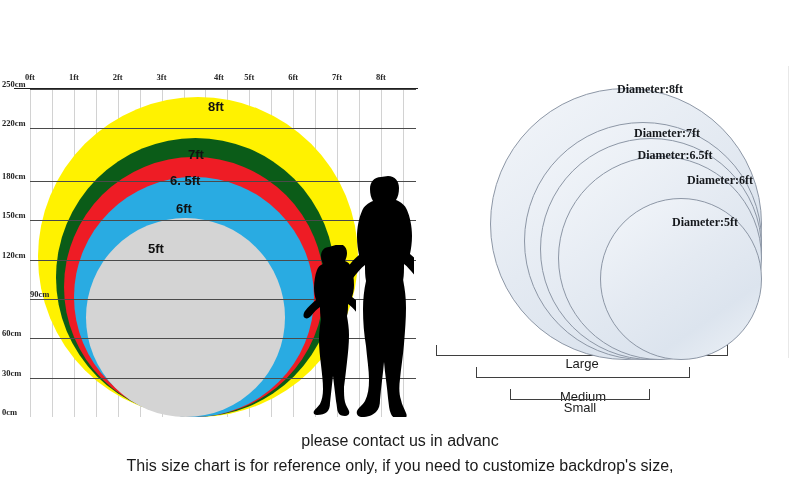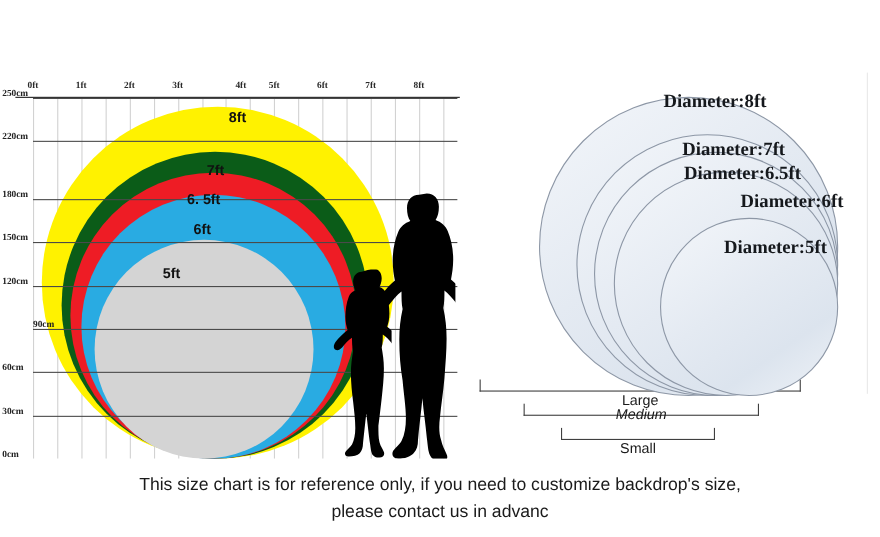--- a/index.html
+++ b/index.html
@@ -77,21 +77,21 @@
   #right-panel{position:absolute;left:432px;top:60px;width:360px;height:300px;}
   .disc{
     position:absolute;border-radius:50%;
     background:linear-gradient(145deg,#f3f6fa 0%,#e4eaf2 45%,#dce4ee 72%,#eef2f7 100%);
     border:1.4px solid #8d97a6;
     box-sizing:border-box;
   }
   .disc-label{
     position:absolute;
     font-family:"Liberation Serif",serif;
-    font-size:17px;font-weight:bold;color:#15181c;
+    font-size:12px;font-weight:bold;color:#15181c;
     white-space:nowrap;
     z-index:30;
     transform:translateX(-50%);
   }
 
   
   #brackets{position:absolute;left:432px;top:345px;width:360px;height:80px;}
   .bracket{
     position:absolute;height:11px;
     border:1.4px solid #3f3f3f;
@@ -235,25 +235,25 @@
         <div class="disc-label" style="left: 243px; top: 88px;">Diameter:6.5ft</div>
         <div class="disc-label" style="left: 252px; top: 113px; margin-left: 36px;">Diameter:6ft</div>
         <div class="disc-label" style="left: 273px; top: 155px;">Diameter:5ft</div>
       </div>
   </div>
 
   <div id="brackets">
       <div class="bracket" style="left: 4px; width: 292px; top: 0px;"></div>
       <div class="bracket-label" style="left: 150px; top: 11px;">Large</div>
       <div class="bracket" style="left: 44px; width: 214px; top: 22px;"></div>
-      <div class="bracket-label" style="left: 151px; top: 24px; font-style: italic;">Medium</div>
+      <div class="bracket-label" style="left: 151px; top: 44px;">Medium</div>
       <div class="bracket" style="left: 78px; width: 140px; top: 44px;"></div>
       <div class="bracket-label" style="left: 148px; top: 55px;">Small</div>
     </div>
 
   <div id="edge-line"></div>
 
   <div id="caption">
+    <span class="cap-line">please contact us in advanc</span>
     <span class="cap-line">This size chart is for reference only, if you need to customize backdrop's size,</span>
-    <span class="cap-line">please contact us in advanc</span>
   </div>
 
 </div>
 
 </body></html>

